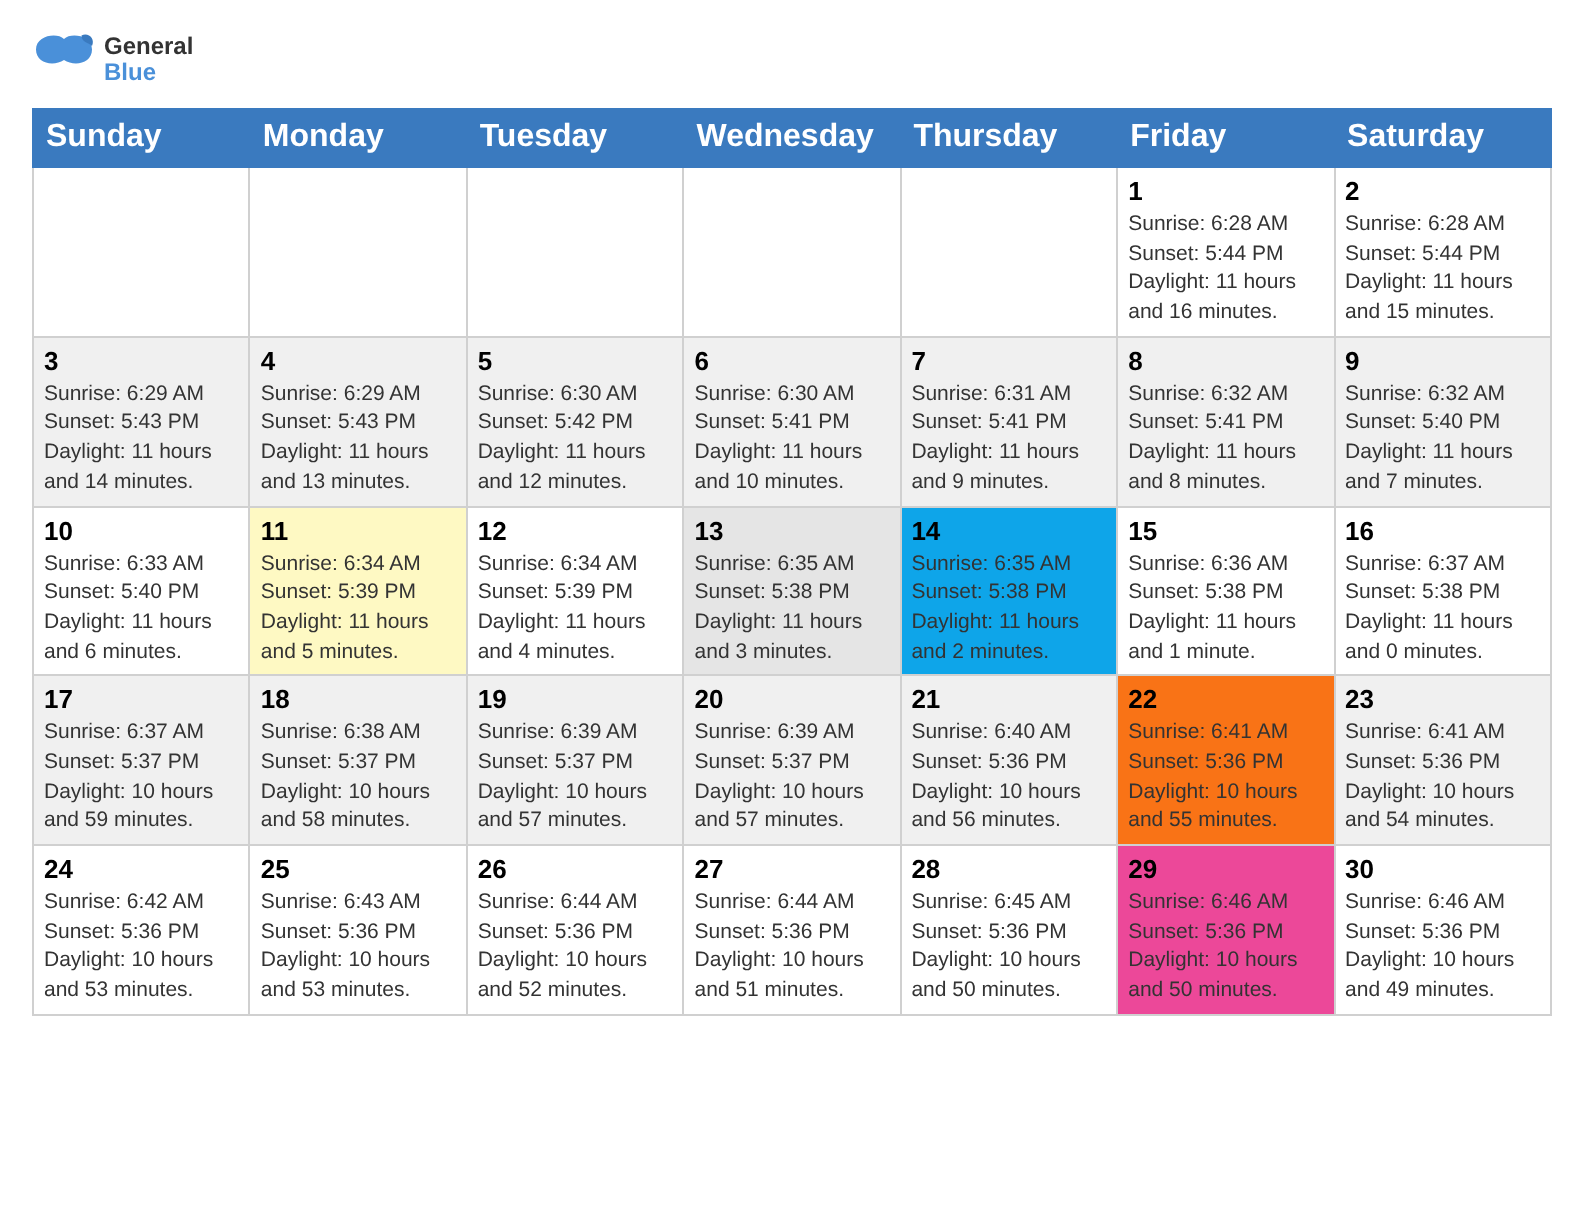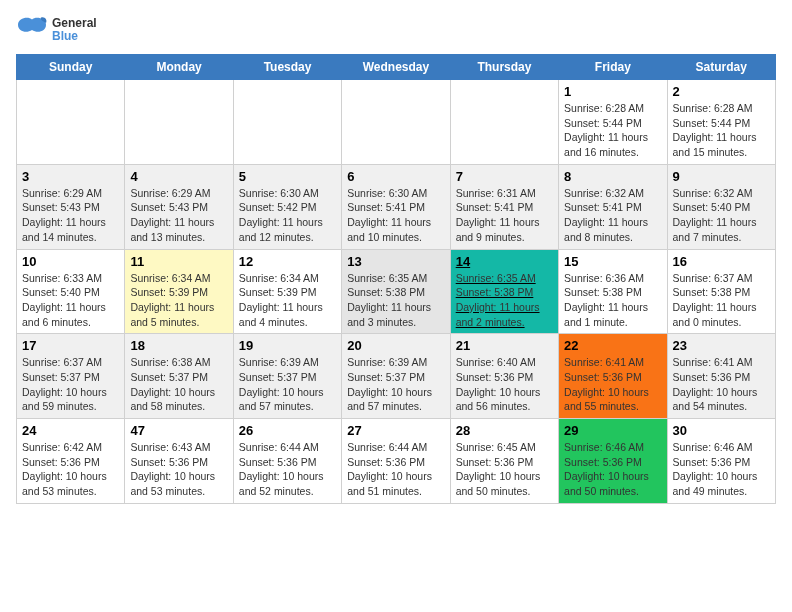--- a/index.html
+++ b/index.html
@@ -47,23 +47,23 @@
       color: #555;
     }
     .calendar {
       width: 100%;
       border-collapse: collapse;
       font-size: 11px;
     }
     .calendar th {
       background-color: #3a7abf;
       color: #fff;
-      text-align: center;
+      text-align: left;
       padding: 5px 6px;
-      font-size: 12px;
+      font-size: 16px;
       font-weight: bold;
       border: 1px solid #3a7abf;
     }
     .calendar td {
       border: 1px solid #d0d0d0;
       vertical-align: top;
       padding: 4px 5px;
       width: calc(100% / 7);
       min-height: 80px;
       background: #fff;
@@ -219,21 +219,21 @@
 Daylight: 11 hours
 and 4 minutes.</div>
         </td>
         <td style="background: #e5e5e5; margin-top: 16px;">
           <div class="day-number">13</div>
           <div class="day-info" style="white-space: pre-line;">Sunrise: 6:35 AM
 Sunset: 5:38 PM
 Daylight: 11 hours
 and 3 minutes.</div>
         </td>
-        <td style="background: #14b8a6; text-decoration: underline;">
+        <td style="background: #0ea5e9;">
           <div class="day-number">14</div>
           <div class="day-info" style="white-space: pre-line;">Sunrise: 6:35 AM
 Sunset: 5:38 PM
 Daylight: 11 hours
 and 2 minutes.</div>
         </td>
         <td style="background: rgb(255, 255, 255);">
           <div class="day-number">15</div>
           <div class="day-info" style="white-space: pre-line;">Sunrise: 6:36 AM
 Sunset: 5:38 PM
@@ -301,21 +301,21 @@
       </tr>
       <tr>
         <td style="background: rgb(255, 255, 255);">
           <div class="day-number">24</div>
           <div class="day-info" style="white-space: pre-line;">Sunrise: 6:42 AM
 Sunset: 5:36 PM
 Daylight: 10 hours
 and 53 minutes.</div>
         </td>
         <td style="background: rgb(255, 255, 255);">
-          <div class="day-number">47</div>
+          <div class="day-number">25</div>
           <div class="day-info" style="white-space: pre-line;">Sunrise: 6:43 AM
 Sunset: 5:36 PM
 Daylight: 10 hours
 and 53 minutes.</div>
         </td>
         <td style="background: rgb(255, 255, 255);">
           <div class="day-number">26</div>
           <div class="day-info" style="white-space: pre-line;">Sunrise: 6:44 AM
 Sunset: 5:36 PM
 Daylight: 10 hours
@@ -328,21 +328,21 @@
 Daylight: 10 hours
 and 51 minutes.</div>
         </td>
         <td style="background: rgb(255, 255, 255);">
           <div class="day-number">28</div>
           <div class="day-info" style="white-space: pre-line;">Sunrise: 6:45 AM
 Sunset: 5:36 PM
 Daylight: 10 hours
 and 50 minutes.</div>
         </td>
-        <td style="background: #22c55e;">
+        <td style="background: #ec4899;">
           <div class="day-number">29</div>
           <div class="day-info" style="white-space: pre-line;">Sunrise: 6:46 AM
 Sunset: 5:36 PM
 Daylight: 10 hours
 and 50 minutes.</div>
         </td>
         <td style="background: rgb(255, 255, 255);">
           <div class="day-number">30</div>
           <div class="day-info" style="white-space: pre-line;">Sunrise: 6:46 AM
 Sunset: 5:36 PM

